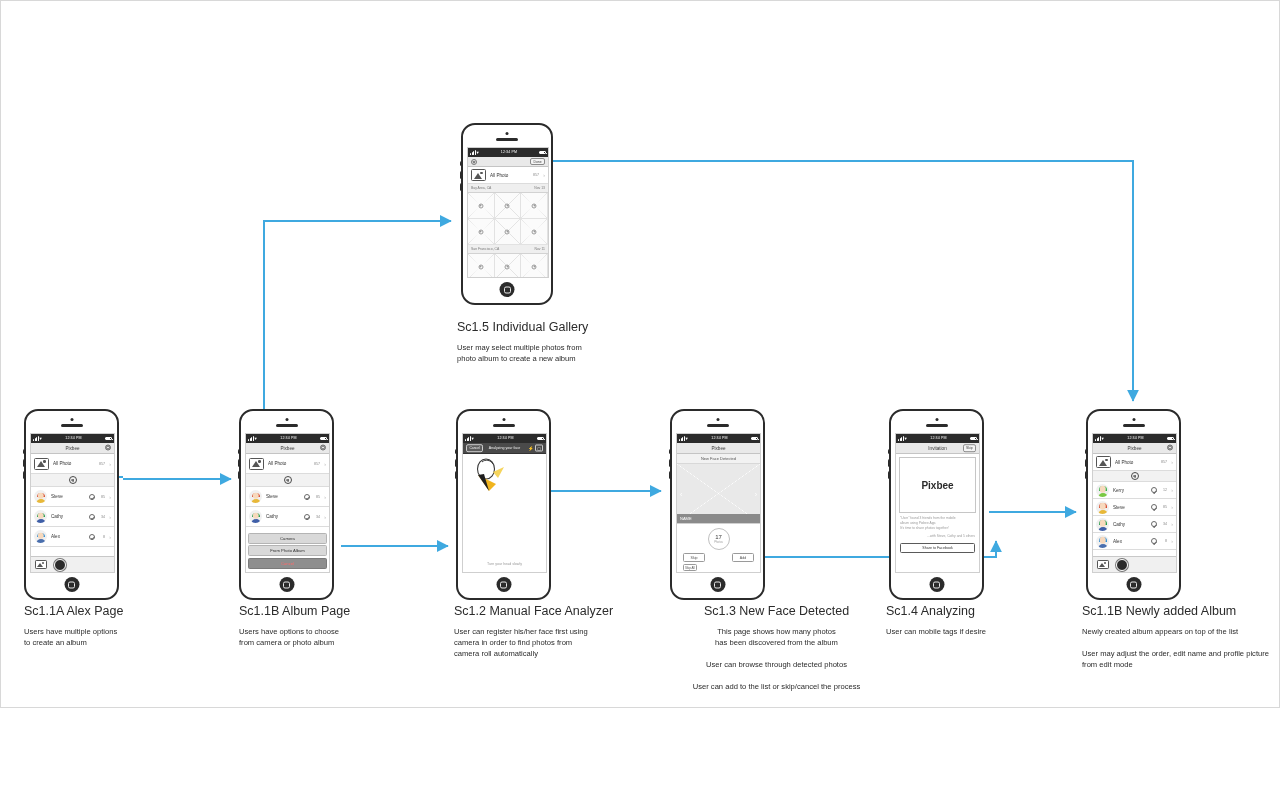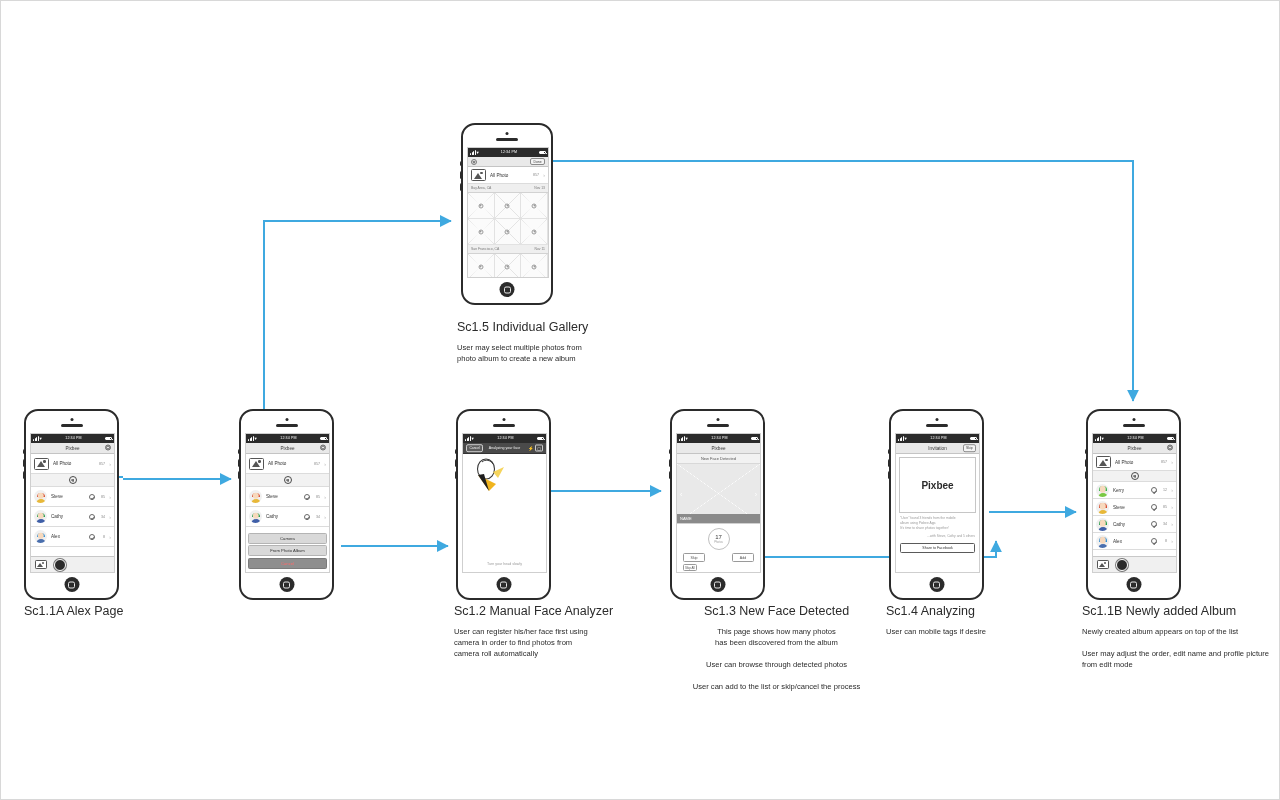--- a/index.html
+++ b/index.html
@@ -5,21 +5,21 @@
   * { box-sizing: border-box; }
   html, body {
     margin: 0; padding: 0;
     width: 1280px; height: 800px;
     background: #ffffff;
     font-family: "Liberation Sans", sans-serif;
     overflow: hidden;
   }
   #canvas {
     position: relative;
-    width: 1280px; height: 800px;
+    width: 1280px; height: 708px;
     background: #fff;
     border: 1px solid #d8d8d8;
   }
 
   
   #arrows { position: absolute; left: 0; top: 0; width: 1280px; height: 800px; pointer-events: none; }
 
   
   .phone {
     position: absolute;
@@ -456,20 +456,22 @@
         <span class="shutter"></span>
       </div>
     </div>
     <div class="homebtn" style="bottom:6px;width:15px;height:15px;">
         <i></i>
       </div>
   </div>
 
   <div class="cap" style="left:23px; top:603px; width:210px;">
     <h3>Sc1.1A Alex Page</h3>
+    <p style="white-space:pre-line">Users have multiple options
+to create an album</p>
   </div>
 
   <div class="phone" style="left:238px; top:408px; width:95px; height:191px;">
     <div class="camdot" style="top:7px;"></div>
     <div class="speaker" style="top:13px;width:22px;height:3px;"></div>
     <div class="sidebtn" style="top:38px;height:5px;"></div>
     <div class="sidebtn" style="top:48px;height:8px;"></div>
     <div class="sidebtn" style="top:60px;height:8px;"></div>
     <div class="screen" style="left:4px; top:22px; width:85px; height:140px;">
       <div class="statusbar">
@@ -532,20 +534,25 @@
         <div class="btn cancel">
           <span>Cancel</span>
         </div>
       </div>
     </div>
     <div class="homebtn" style="bottom:6px;width:15px;height:15px;">
         <i></i>
       </div>
   </div>
 
+  <div class="cap" style="left:238px; top:603px; width:210px;">
+    <h3>Sc1.1B Album Page</h3>
+    <p style="white-space:pre-line">Users have options to choose
+from camera or photo album</p>
+  </div>
 
   <div class="phone" style="left:455px; top:408px; width:95px; height:191px;">
     <div class="camdot" style="top:7px;"></div>
     <div class="speaker" style="top:13px;width:22px;height:3px;"></div>
     <div class="sidebtn" style="top:38px;height:5px;"></div>
     <div class="sidebtn" style="top:48px;height:8px;"></div>
     <div class="sidebtn" style="top:60px;height:8px;"></div>
     <div class="screen" style="left:4px; top:22px; width:85px; height:140px;">
       <div class="statusbar">
         <span class="sb-l">

